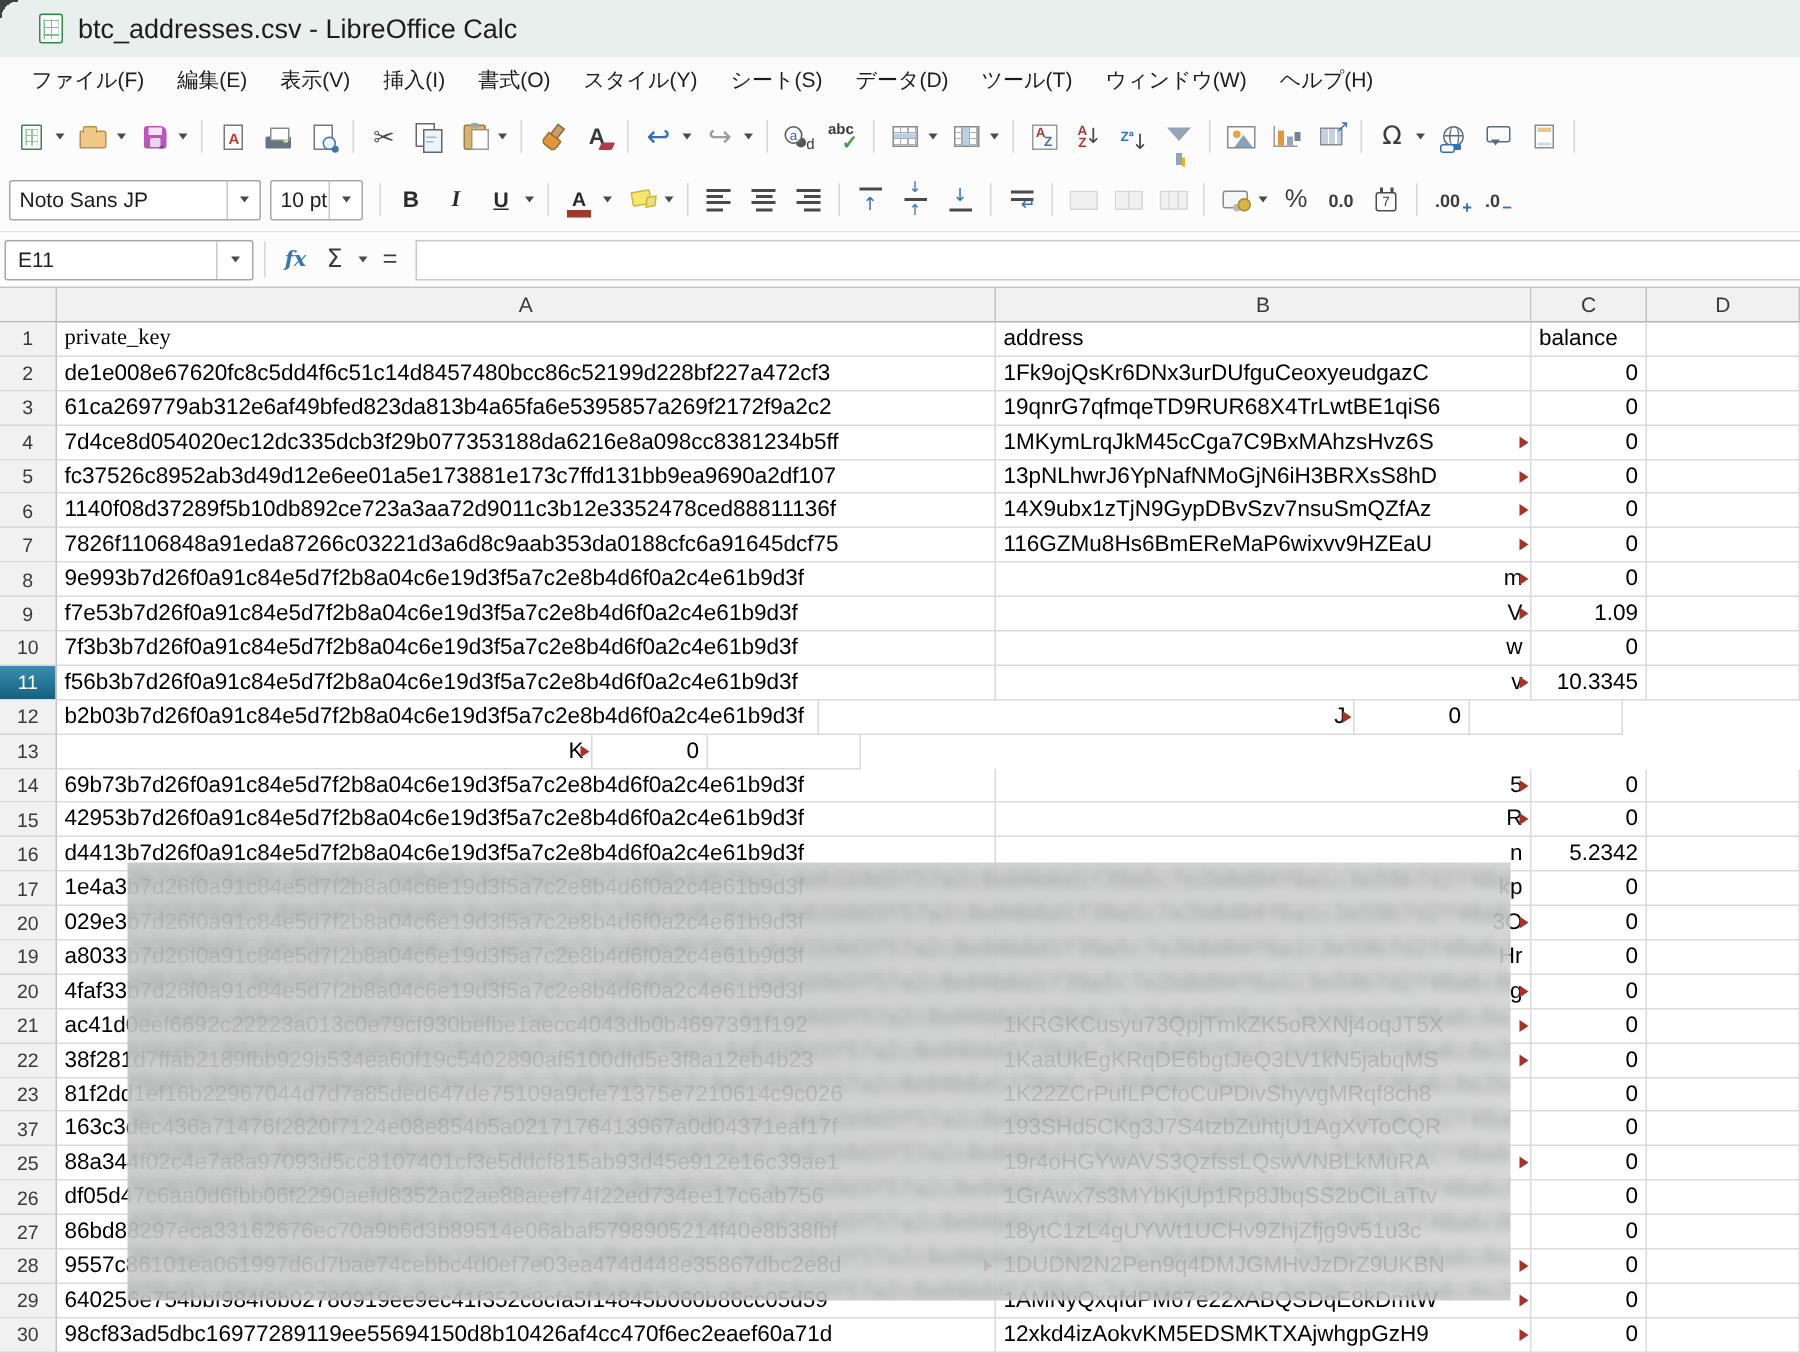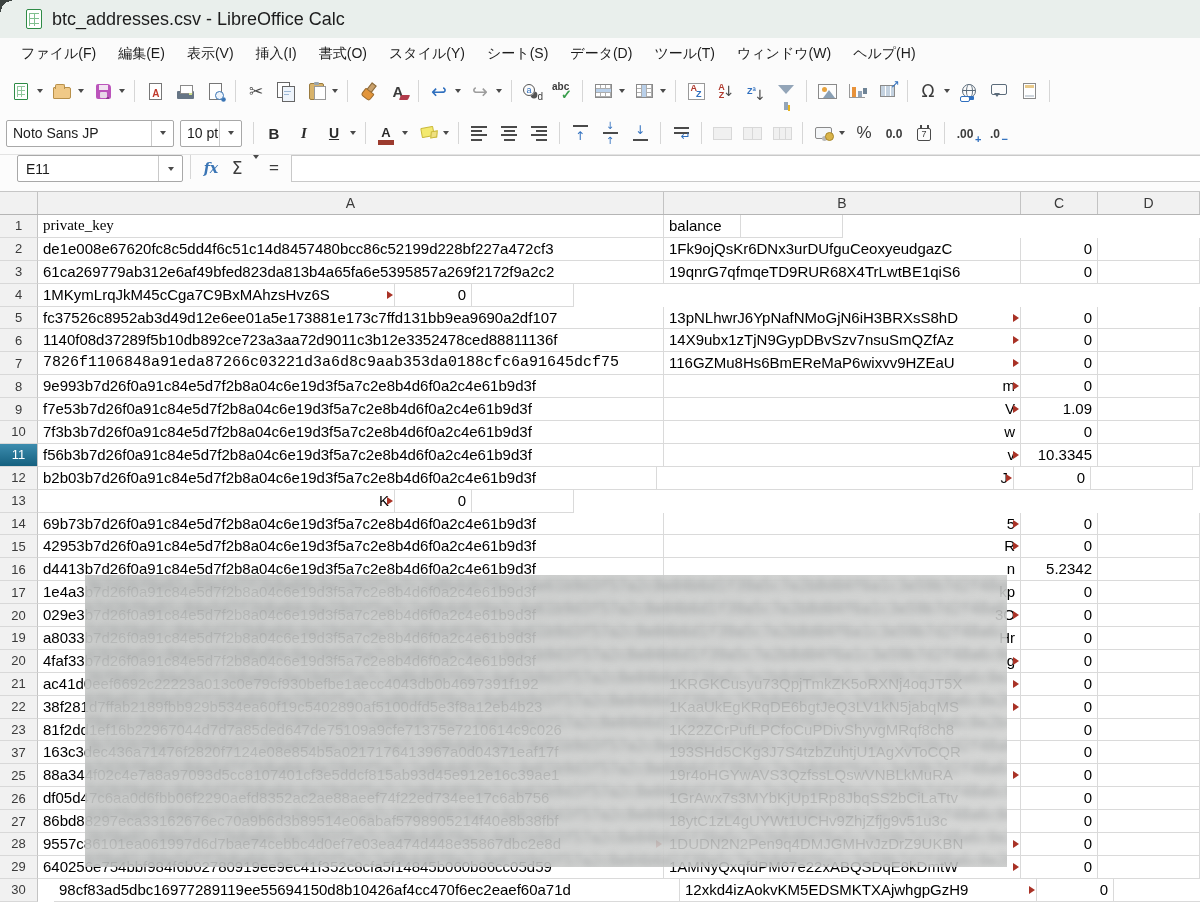--- a/index.html
+++ b/index.html
@@ -135,21 +135,21 @@
   .ic-format-number i::before { content:"0.0"; font:600 12px "Liberation Sans",sans-serif; color:#3c3c3c; }
   .ic-format-date i { width:14px; height:13px; border:1.4px solid #4a4a4a; border-radius:2px; display:flex; align-items:center; justify-content:center; margin-top:2px; }
   .ic-format-date i::before { content:"7"; font-size:9px; color:#3c3c3c; }
   .ic-format-date i::after { content:""; position:absolute; top:-4px; left:2px; width:2px; height:3px; background:#4a4a4a; box-shadow:7px 0 0 #4a4a4a; }
   .ic-add-decimal i::before, .ic-delete-decimal i::before { content:".00"; font:700 12px "Liberation Sans",sans-serif; color:#3c3c3c; }
   .ic-delete-decimal i::before { content:".0"; }
   .ic-add-decimal i::after { content:"+"; position:absolute; right:-8px; bottom:-4px; font:700 11px "Liberation Sans",sans-serif; color:#2f6fbe; }
   .ic-delete-decimal i::after { content:"−"; position:absolute; right:-8px; bottom:-4px; font:700 11px "Liberation Sans",sans-serif; color:#2f6fbe; }
 
   
-  #formulabar { height:37px; background:#fcfcfc; display:flex; align-items:flex-start; border-bottom:1px solid #c6c6c6; padding-left:17px; }
+  #formulabar { height:37px; background:#fcfcfc; display:flex; align-items:center; border-bottom:1px solid #c6c6c6; padding-left:3px; }
   #name-box { width:166px; height:27px; background:#fff; border:1px solid #a8a8a8; border-radius:2px; display:flex; align-items:center; flex:none; }
   #name-box .nb-text { flex:1; font-size:14px; color:#1c1c1c; padding-left:8px; }
   #name-box .nb-arrow { width:24px; height:100%; border-left:1px solid #c9c9c9; display:flex; align-items:center; justify-content:center; }
   .fb-sep { width:1px; height:24px; background:#d6d6d6; margin:0 7px; }
   .fb-ic { display:inline-flex; align-items:center; justify-content:center; width:26px; height:26px; }
   .ic-fx::before { content:"fx"; font:italic 700 14px "DejaVu Serif",serif; color:#3a75b5; }
   .ic-sigma::before { content:"Σ"; font-size:17px; color:#3c3c3c; font-family:"DejaVu Sans",sans-serif; }
   .ic-equals::before { content:"="; font-size:17px; color:#3c3c3c; }
   #formula-input { flex:1; height:27px; border:1px solid #c9c9c9; border-right:none; background:#fff; margin-left:4px; font-size:14px; padding:0 6px; outline:none; }
 
@@ -510,60 +510,62 @@
       <div id="corner-box" class="colhead" style="width:38px"></div>
     <div class="colhead" style="width: 626px;">A</div>
         <div class="colhead" style="width: 357px;">B</div>
         <div class="colhead" style="width: 77px;">C</div>
         <div class="colhead" style="width: 102px;">D</div>
       </div>
     <div id="grid-rows">
         <div class="grid-row">
           <div class="rowhead">1</div>
           <div class="cell" style="width: 626px; font-family: Liberation Serif, serif;"><span>private_key</span></div>
+          <div class="cell" style="width: 357px;"><span>address</span></div>
           <div class="cell" style="width: 77px;"><span>balance</span></div>
           <div class="cell" style="width: 102px;"><span></span></div>
         </div>
         <div class="grid-row">
           <div class="rowhead">2</div>
           <div class="cell" style="width: 626px;"><span>de1e008e67620fc8c5dd4f6c51c14d8457480bcc86c52199d228bf227a472cf3</span></div>
           <div class="cell" style="width: 357px;"><span>1Fk9ojQsKr6DNx3urDUfguCeoxyeudgazC</span></div>
           <div class="cell num" style="width: 77px;"><span>0</span></div>
           <div class="cell" style="width: 102px;"><span></span></div>
         </div>
         <div class="grid-row">
           <div class="rowhead">3</div>
           <div class="cell" style="width: 626px;"><span>61ca269779ab312e6af49bfed823da813b4a65fa6e5395857a269f2172f9a2c2</span></div>
           <div class="cell" style="width: 357px;"><span>19qnrG7qfmqeTD9RUR68X4TrLwtBE1qiS6</span></div>
           <div class="cell num" style="width: 77px;"><span>0</span></div>
           <div class="cell" style="width: 102px;"><span></span></div>
         </div>
         <div class="grid-row">
           <div class="rowhead">4</div>
+          <div class="cell" style="width: 626px;"><span>7d4ce8d054020ec12dc335dcb3f29b077353188da6216e8a098cc8381234b5ff</span></div>
           <div class="cell" style="width: 357px;"><span>1MKymLrqJkM45cCga7C9BxMAhzsHvz6S</span><span class="tri"></span></div>
           <div class="cell num" style="width: 77px;"><span>0</span></div>
           <div class="cell" style="width: 102px;"><span></span></div>
         </div>
         <div class="grid-row">
           <div class="rowhead">5</div>
           <div class="cell" style="width: 626px;"><span>fc37526c8952ab3d49d12e6ee01a5e173881e173c7ffd131bb9ea9690a2df107</span></div>
           <div class="cell" style="width: 357px;"><span>13pNLhwrJ6YpNafNMoGjN6iH3BRXsS8hD</span><span class="tri"></span></div>
           <div class="cell num" style="width: 77px;"><span>0</span></div>
           <div class="cell" style="width: 102px;"><span></span></div>
         </div>
         <div class="grid-row">
           <div class="rowhead">6</div>
           <div class="cell" style="width: 626px;"><span>1140f08d37289f5b10db892ce723a3aa72d9011c3b12e3352478ced88811136f</span></div>
           <div class="cell" style="width: 357px;"><span>14X9ubx1zTjN9GypDBvSzv7nsuSmQZfAz</span><span class="tri"></span></div>
           <div class="cell num" style="width: 77px;"><span>0</span></div>
           <div class="cell" style="width: 102px;"><span></span></div>
         </div>
         <div class="grid-row">
           <div class="rowhead">7</div>
-          <div class="cell" style="width: 626px; font-family: Liberation Mono, monospace;"><span>7826f1106848a91eda87266c03221d3a6d8c9aab353da0188cfc6a91645dcf75</span></div>
+          <div class="cell" style="width: 626px;"><span>7826f1106848a91eda87266c03221d3a6d8c9aab353da0188cfc6a91645dcf75</span></div>
           <div class="cell" style="width: 357px;"><span>116GZMu8Hs6BmEReMaP6wixvv9HZEaU</span><span class="tri"></span></div>
           <div class="cell num" style="width: 77px;"><span>0</span></div>
           <div class="cell" style="width: 102px;"><span></span></div>
         </div>
         <div class="grid-row">
           <div class="rowhead">8</div>
           <div class="cell" style="width: 626px;"><span>9e993b7d26f0a91c84e5d7f2b8a04c6e19d3f5a7c2e8b4d6f0a2c4e61b9d3f</span></div>
           <div class="cell tail" style="width: 357px;"><span>m</span><span class="tri"></span></div>
           <div class="cell num" style="width: 77px;"><span>0</span></div>
           <div class="cell" style="width: 102px;"><span></span></div>
@@ -584,21 +586,21 @@
         </div>
         <div class="grid-row">
           <div class="rowhead active">11</div>
           <div class="cell" style="width: 626px;"><span>f56b3b7d26f0a91c84e5d7f2b8a04c6e19d3f5a7c2e8b4d6f0a2c4e61b9d3f</span></div>
           <div class="cell tail" style="width: 357px;"><span>v</span><span class="tri"></span></div>
           <div class="cell num" style="width: 77px;"><span>10.3345</span></div>
           <div class="cell" style="width: 102px;"><span></span></div>
         </div>
         <div class="grid-row">
           <div class="rowhead">12</div>
-          <div class="cell" style="width: 619px;"><span>b2b03b7d26f0a91c84e5d7f2b8a04c6e19d3f5a7c2e8b4d6f0a2c4e61b9d3f</span></div>
+          <div class="cell" style="width: 508px;"><span>b2b03b7d26f0a91c84e5d7f2b8a04c6e19d3f5a7c2e8b4d6f0a2c4e61b9d3f</span></div>
           <div class="cell tail" style="width: 357px;"><span>J</span><span class="tri"></span></div>
           <div class="cell num" style="width: 77px;"><span>0</span></div>
           <div class="cell" style="width: 102px;"><span></span></div>
         </div>
         <div class="grid-row">
           <div class="rowhead">13</div>
           <div class="cell tail" style="width: 357px;"><span>K</span><span class="tri"></span></div>
           <div class="cell num" style="width: 77px;"><span>0</span></div>
           <div class="cell" style="width: 102px;"><span></span></div>
         </div>
@@ -709,21 +711,21 @@
         </div>
         <div class="grid-row">
           <div class="rowhead">29</div>
           <div class="cell" style="width: 626px;"><span>640256e754bbf984f6b02780919ee9ec41f352c8cfa5f14845b060b86cc05d59</span></div>
           <div class="cell" style="width: 357px;"><span>1AMNyQxqfdPM67e22xABQSDqE8kDmtW</span><span class="tri"></span></div>
           <div class="cell num" style="width: 77px;"><span>0</span></div>
           <div class="cell" style="width: 102px;"><span></span></div>
         </div>
         <div class="grid-row">
           <div class="rowhead">30</div>
-          <div class="cell" style="width: 626px; margin-left: 16px;"><span>98cf83ad5dbc16977289119ee55694150d8b10426af4cc470f6ec2eaef60a71d</span></div>
+          <div class="cell" style="width: 626px;"><span>98cf83ad5dbc16977289119ee55694150d8b10426af4cc470f6ec2eaef60a71d</span></div>
           <div class="cell" style="width: 357px;"><span>12xkd4izAokvKM5EDSMKTXAjwhgpGzH9</span><span class="tri"></span></div>
           <div class="cell num" style="width: 77px;"><span>0</span></div>
           <div class="cell" style="width: 102px;"><span></span></div>
         </div>
       </div>
     <div id="blur-overlay">
         <div class="ghost">3b7d26f0a91c84e5d7f2b8a04c6e19d3f5a7c2e8b4d6f0a2c4e61b9d3f57a2c8e04b6d1f39a5c7e2b8d04f6a1c3e59b7d2f48a6c0e2b4d6f8a1c3e5</div>
         <div class="ghost">b7d26f0a91c84e5d7f2b8a04c6e19d3f5a7c2e8b4d6f0a2c4e61b9d3f57a2c8e04b6d1f39a5c7e2b8d04f6a1c3e59b7d2f48a6c0e2b4d6f8a1c3e53</div>
         <div class="ghost">7d26f0a91c84e5d7f2b8a04c6e19d3f5a7c2e8b4d6f0a2c4e61b9d3f57a2c8e04b6d1f39a5c7e2b8d04f6a1c3e59b7d2f48a6c0e2b4d6f8a1c3e53b</div>
         <div class="ghost">d26f0a91c84e5d7f2b8a04c6e19d3f5a7c2e8b4d6f0a2c4e61b9d3f57a2c8e04b6d1f39a5c7e2b8d04f6a1c3e59b7d2f48a6c0e2b4d6f8a1c3e53b7</div>

